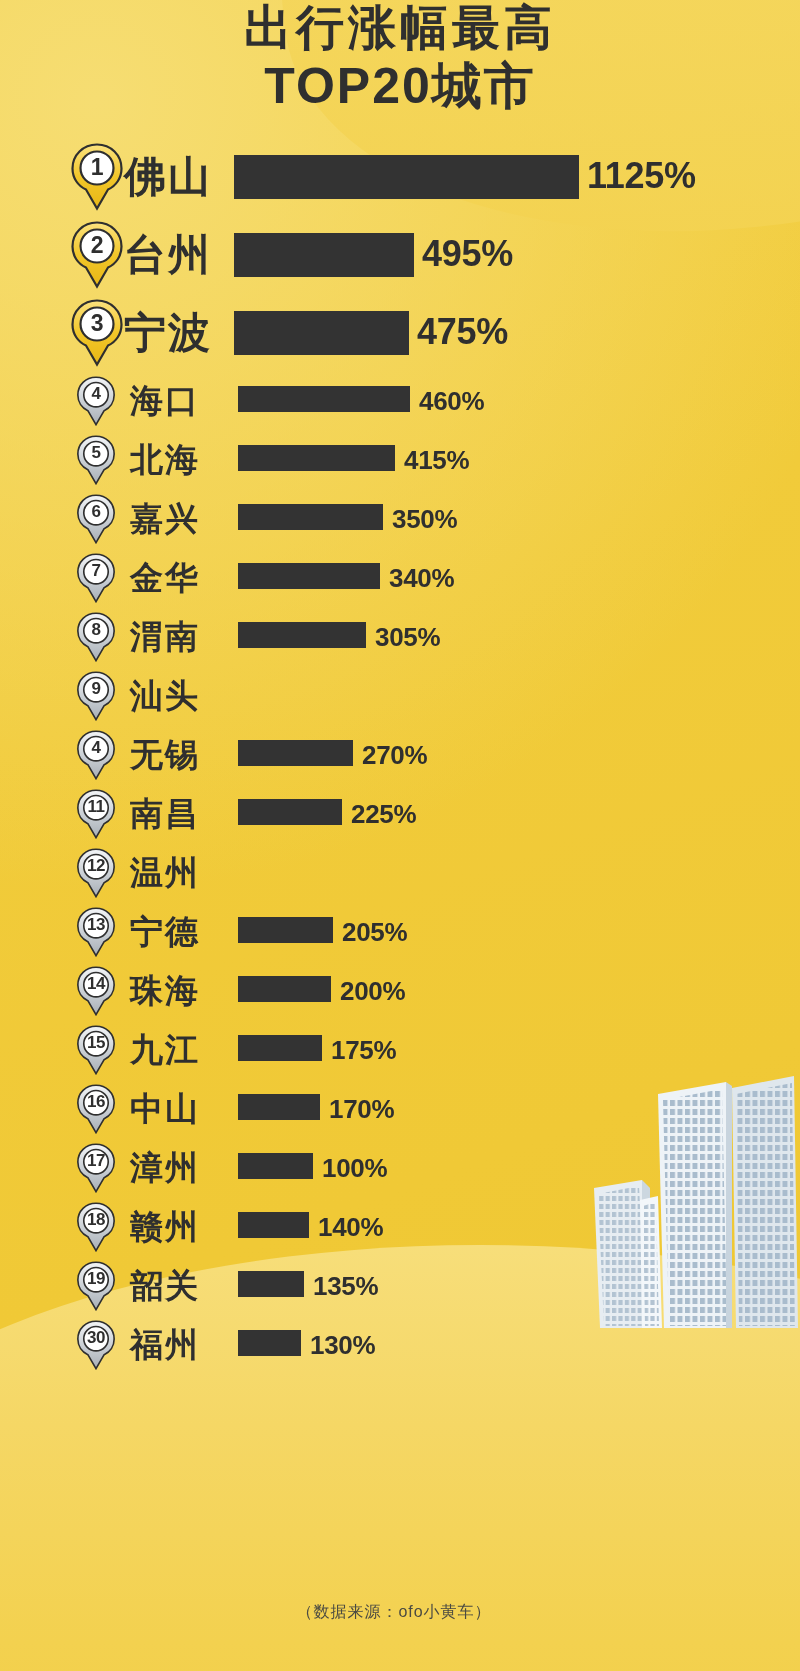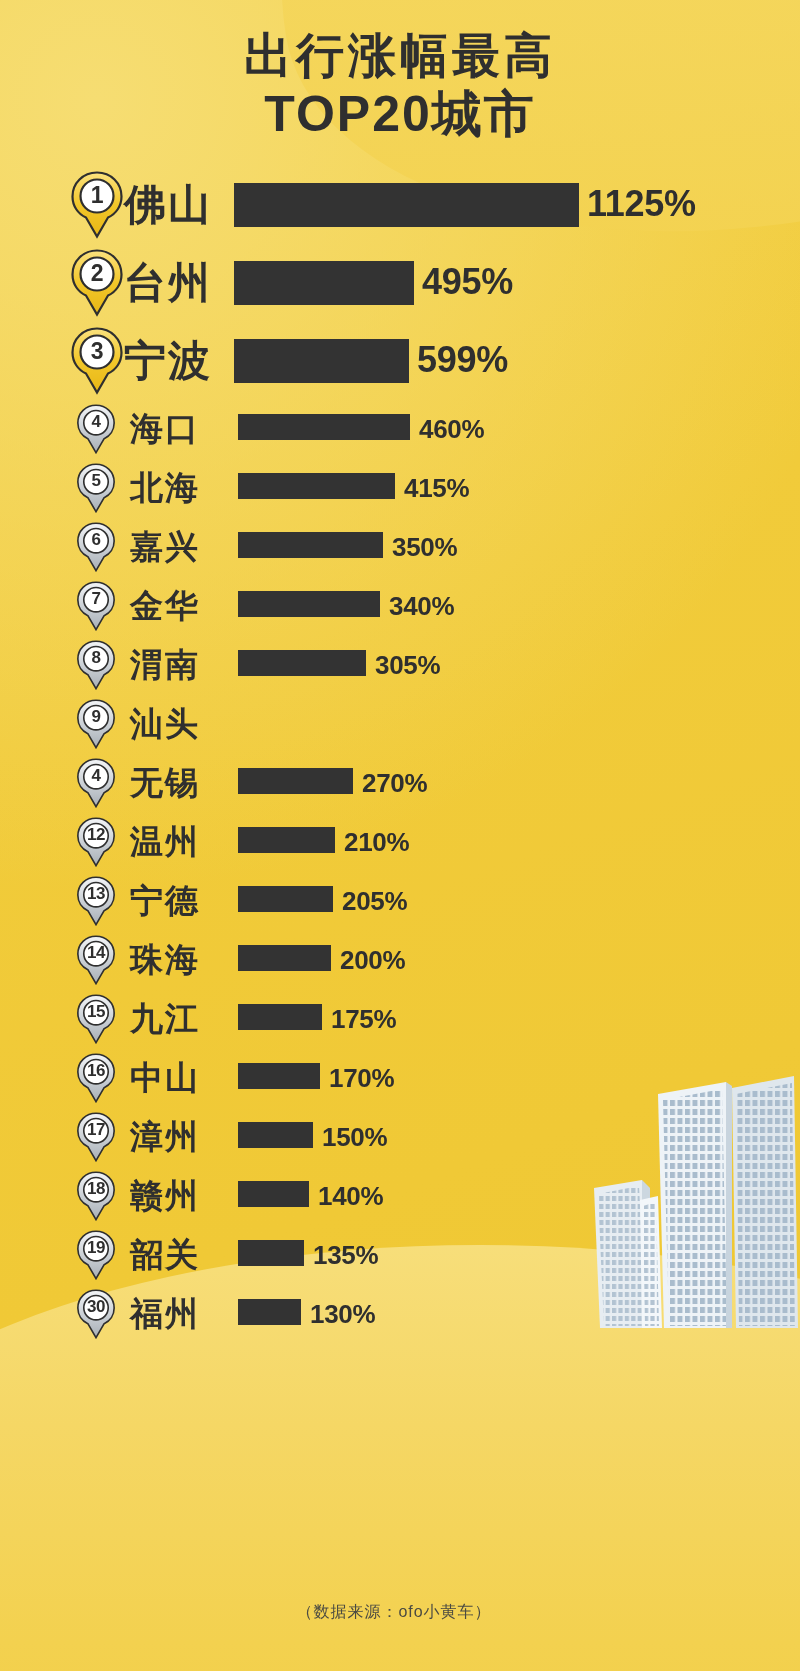--- a/index.html
+++ b/index.html
@@ -49,21 +49,20 @@
     right: 0px;
     top: 1028px;
     width: 220px;
     height: 300px;
     pointer-events: none;
   }
 
   
   .header {
     position: relative;
-    padding-top: 28px;
     text-align: center;
   }
   .title-line {
     color: #2f2f2f;
     font-weight: bold;
     letter-spacing: 4px;
     line-height: 1.18;
   }
   .title-line.l1 { font-size: 48px; }
   .title-line.l2 { font-size: 50px; letter-spacing: 2px; }
@@ -261,21 +260,21 @@
               </linearGradient>
             </defs>
             <path d="M27 1.5 C13 1.5 2.5 12 2.5 25.5 C2.5 35 8 43 16 46.5 L27 65.5 L38 46.5 C46 43 51.5 35 51.5 25.5 C51.5 12 41 1.5 27 1.5 Z" fill="url(#gg2)" stroke="#2f2f2f" stroke-width="2.2"></path>
             <circle cx="27" cy="25" r="16.5" fill="#ffffff" stroke="#2f2f2f" stroke-width="2.2"></circle>
           </svg>
           <span class="rank-num">3</span>
         </div>
         <div class="city">宁波</div>
         <div class="bar-wrap">
           <div class="bar" style="width: 175px;"></div>
-          <div class="value">599%</div>
+          <div class="value">475%</div>
         </div>
       </div>
       <div class="row">
         <div class="pin">
           <svg viewBox="0 0 54 67">
             <defs>
               <linearGradient id="sg3" x1="0" y1="0" x2="0" y2="1">
                 <stop offset="0%" stop-color="#f3f5f7"></stop>
                 <stop offset="45%" stop-color="#cfd4d9"></stop>
                 <stop offset="100%" stop-color="#a8afb6"></stop>
@@ -411,36 +410,53 @@
         <div class="city">无锡</div>
         <div class="bar-wrap">
           <div class="bar" style="width: 115px;"></div>
           <div class="value">270%</div>
         </div>
       </div>
       <div class="row">
         <div class="pin">
           <svg viewBox="0 0 54 67">
             <defs>
+              <linearGradient id="sg10" x1="0" y1="0" x2="0" y2="1">
+                <stop offset="0%" stop-color="#f3f5f7"></stop>
+                <stop offset="45%" stop-color="#cfd4d9"></stop>
+                <stop offset="100%" stop-color="#a8afb6"></stop>
+              </linearGradient>
+            </defs>
+            <path d="M27 1.5 C13 1.5 2.5 12 2.5 25.5 C2.5 35 8 43 16 46.5 L27 65.5 L38 46.5 C46 43 51.5 35 51.5 25.5 C51.5 12 41 1.5 27 1.5 Z" fill="url(#sg10)" stroke="#2f2f2f" stroke-width="2.2"></path>
+            <circle cx="27" cy="25" r="16.5" fill="#ffffff" stroke="#2f2f2f" stroke-width="2.2"></circle>
+          </svg>
+          <span class="rank-num">11</span>
+        </div>
+        <div class="city">南昌</div>
+        <div class="bar-wrap">
+          <div class="bar" style="width: 104px;"></div>
+          <div class="value">225%</div>
+        </div>
+      </div>
+      <div class="row">
+        <div class="pin">
+          <svg viewBox="0 0 54 67">
+            <defs>
               <linearGradient id="sg11" x1="0" y1="0" x2="0" y2="1">
                 <stop offset="0%" stop-color="#f3f5f7"></stop>
                 <stop offset="45%" stop-color="#cfd4d9"></stop>
                 <stop offset="100%" stop-color="#a8afb6"></stop>
               </linearGradient>
             </defs>
             <path d="M27 1.5 C13 1.5 2.5 12 2.5 25.5 C2.5 35 8 43 16 46.5 L27 65.5 L38 46.5 C46 43 51.5 35 51.5 25.5 C51.5 12 41 1.5 27 1.5 Z" fill="url(#sg11)" stroke="#2f2f2f" stroke-width="2.2"></path>
             <circle cx="27" cy="25" r="16.5" fill="#ffffff" stroke="#2f2f2f" stroke-width="2.2"></circle>
           </svg>
           <span class="rank-num">12</span>
         </div>
         <div class="city">温州</div>
-        <div class="bar-wrap">
-          <div class="bar" style="width: 97px;"></div>
-          <div class="value">210%</div>
-        </div>
       </div>
       <div class="row">
         <div class="pin">
           <svg viewBox="0 0 54 67">
             <defs>
               <linearGradient id="sg12" x1="0" y1="0" x2="0" y2="1">
                 <stop offset="0%" stop-color="#f3f5f7"></stop>
                 <stop offset="45%" stop-color="#cfd4d9"></stop>
                 <stop offset="100%" stop-color="#a8afb6"></stop>
               </linearGradient>
@@ -530,21 +546,21 @@
               </linearGradient>
             </defs>
             <path d="M27 1.5 C13 1.5 2.5 12 2.5 25.5 C2.5 35 8 43 16 46.5 L27 65.5 L38 46.5 C46 43 51.5 35 51.5 25.5 C51.5 12 41 1.5 27 1.5 Z" fill="url(#sg16)" stroke="#2f2f2f" stroke-width="2.2"></path>
             <circle cx="27" cy="25" r="16.5" fill="#ffffff" stroke="#2f2f2f" stroke-width="2.2"></circle>
           </svg>
           <span class="rank-num">17</span>
         </div>
         <div class="city">漳州</div>
         <div class="bar-wrap">
           <div class="bar" style="width: 75px;"></div>
-          <div class="value">150%</div>
+          <div class="value">100%</div>
         </div>
       </div>
       <div class="row">
         <div class="pin">
           <svg viewBox="0 0 54 67">
             <defs>
               <linearGradient id="sg17" x1="0" y1="0" x2="0" y2="1">
                 <stop offset="0%" stop-color="#f3f5f7"></stop>
                 <stop offset="45%" stop-color="#cfd4d9"></stop>
                 <stop offset="100%" stop-color="#a8afb6"></stop>

